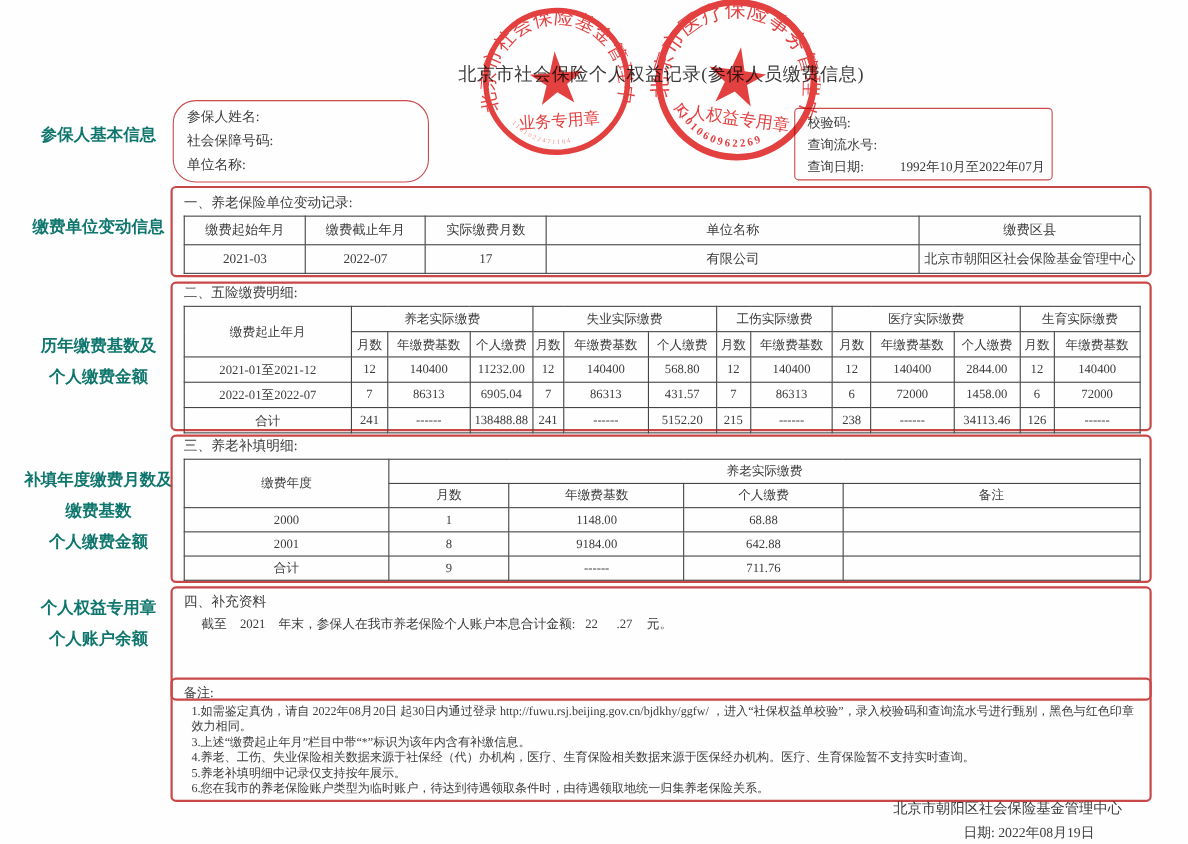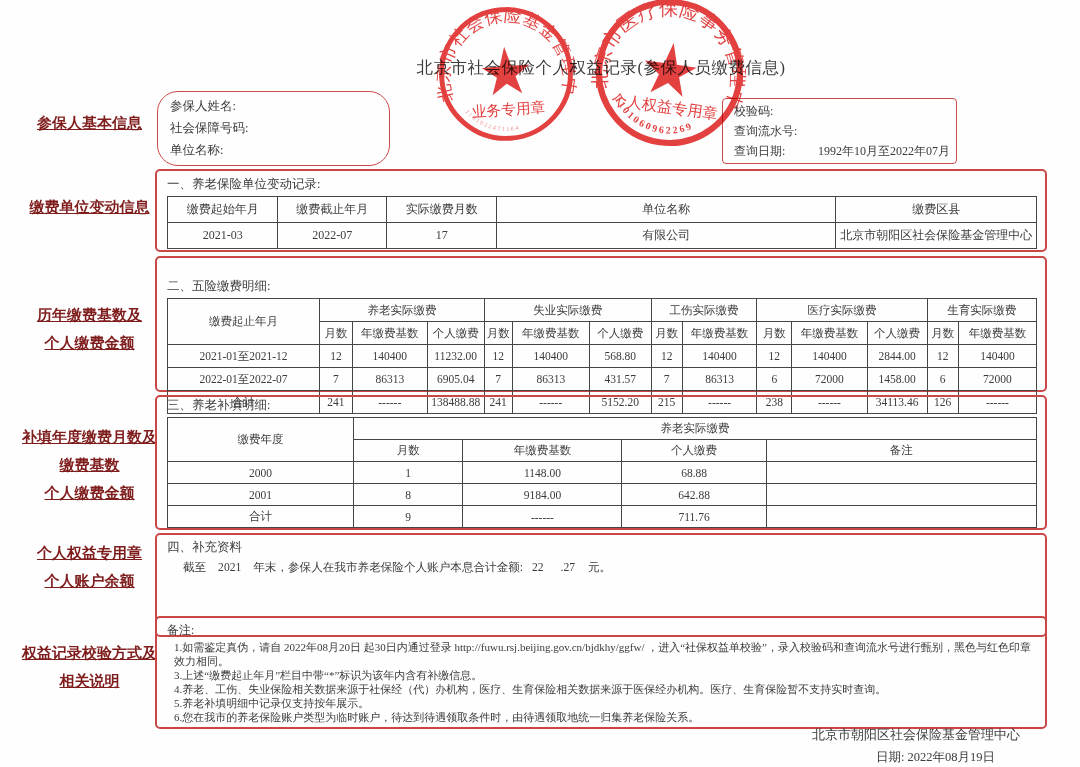--- a/index.html
+++ b/index.html
@@ -12,21 +12,21 @@
     position:absolute; top:57px; left:155px; width:892px; text-align:center;
     font-size:16.5px; letter-spacing:.5px; z-index:1;
   }
   
   .stamp { position:absolute; mix-blend-mode:multiply; opacity:.9; z-index:3; }
   .stamp-left  { left:436px; top:4px;  width:140px; height:140px; transform:rotate(-4deg); }
   .stamp-right { left:593px; top:-4px; width:153px; height:153px; transform:rotate(8deg); }
   
   .side-label {
     position:absolute; left:0; width:179px; text-align:center;
-    color:#7f1d1d; font-weight:bold; font-size:15px; line-height:28px;text-decoration:underline;
+    color:#0f766e; font-weight:bold; font-size:15px; line-height:28px;
   }
   
   .redbox { position:absolute; border:2px solid #c94747; border-radius:5px; box-sizing:border-box; }
   .thinbox { position:absolute; border:1.5px solid #cb4a4a; border-radius:4px; box-sizing:border-box; }
   .person-box { left:157px; top:91px; width:233px; height:75px; display:flex; flex-direction:column; justify-content:space-around; padding:3px 0 3px 12px; font-size:12.5px;border-radius:21px; }
   .query-box  { left:722px; top:98px; width:235px; height:66px; display:flex; flex-direction:column; justify-content:space-around; padding:2px 0 2px 11px; font-size:12px; }
   .query-row { display:flex; }
   .query-row .q-label { width:84px; flex:none; }
   .sec1 { left:155px; top:169px; width:892px; height:83px; }
   .sec2 { left:155px; top:256px; width:892px; height:136px; }
@@ -101,24 +101,20 @@
   </div>
   <div class="side-label" style="top:423px">
     <div>补填年度缴费月数及</div>
     <div>缴费基数</div>
     <div>个人缴费金额</div>
   </div>
   <div class="side-label" style="top:539px">
     <div>个人权益专用章</div>
     <div>个人账户余额</div>
   </div>
-  <div class="side-label" style="top:639px">
-    <div>权益记录校验方式及</div>
-    <div>相关说明</div>
-  </div>
 
   <div class="thinbox person-box">
     <div>参保人姓名:</div>
     <div>社会保障号码:</div>
     <div>单位名称:</div>
   </div>
 
   <div class="thinbox query-box">
     <div class="query-row">
       <span class="q-label">校验码:</span>
@@ -157,21 +153,21 @@
             <td>2022-07</td>
             <td>17</td>
             <td>有限公司</td>
             <td>北京市朝阳区社会保险基金管理中心</td>
           </tr>
         </tbody>
     </table>
   </div>
 
   <div class="redbox sec2">
-    <div class="sec-title" style="padding-top:20px">二、五险缴费明细:</div>
+    <div class="sec-title" style="padding-top:0">二、五险缴费明细:</div>
     <table class="doc-table">
       <colgroup>
         <col style="width:17.5%">
           <col style="width:3.8%">
           <col style="width:8.6%">
           <col style="width:6.6%">
         <col style="width:3.2%">
           <col style="width:8.9%">
           <col style="width:7.1%">
         <col style="width:3.6%">

